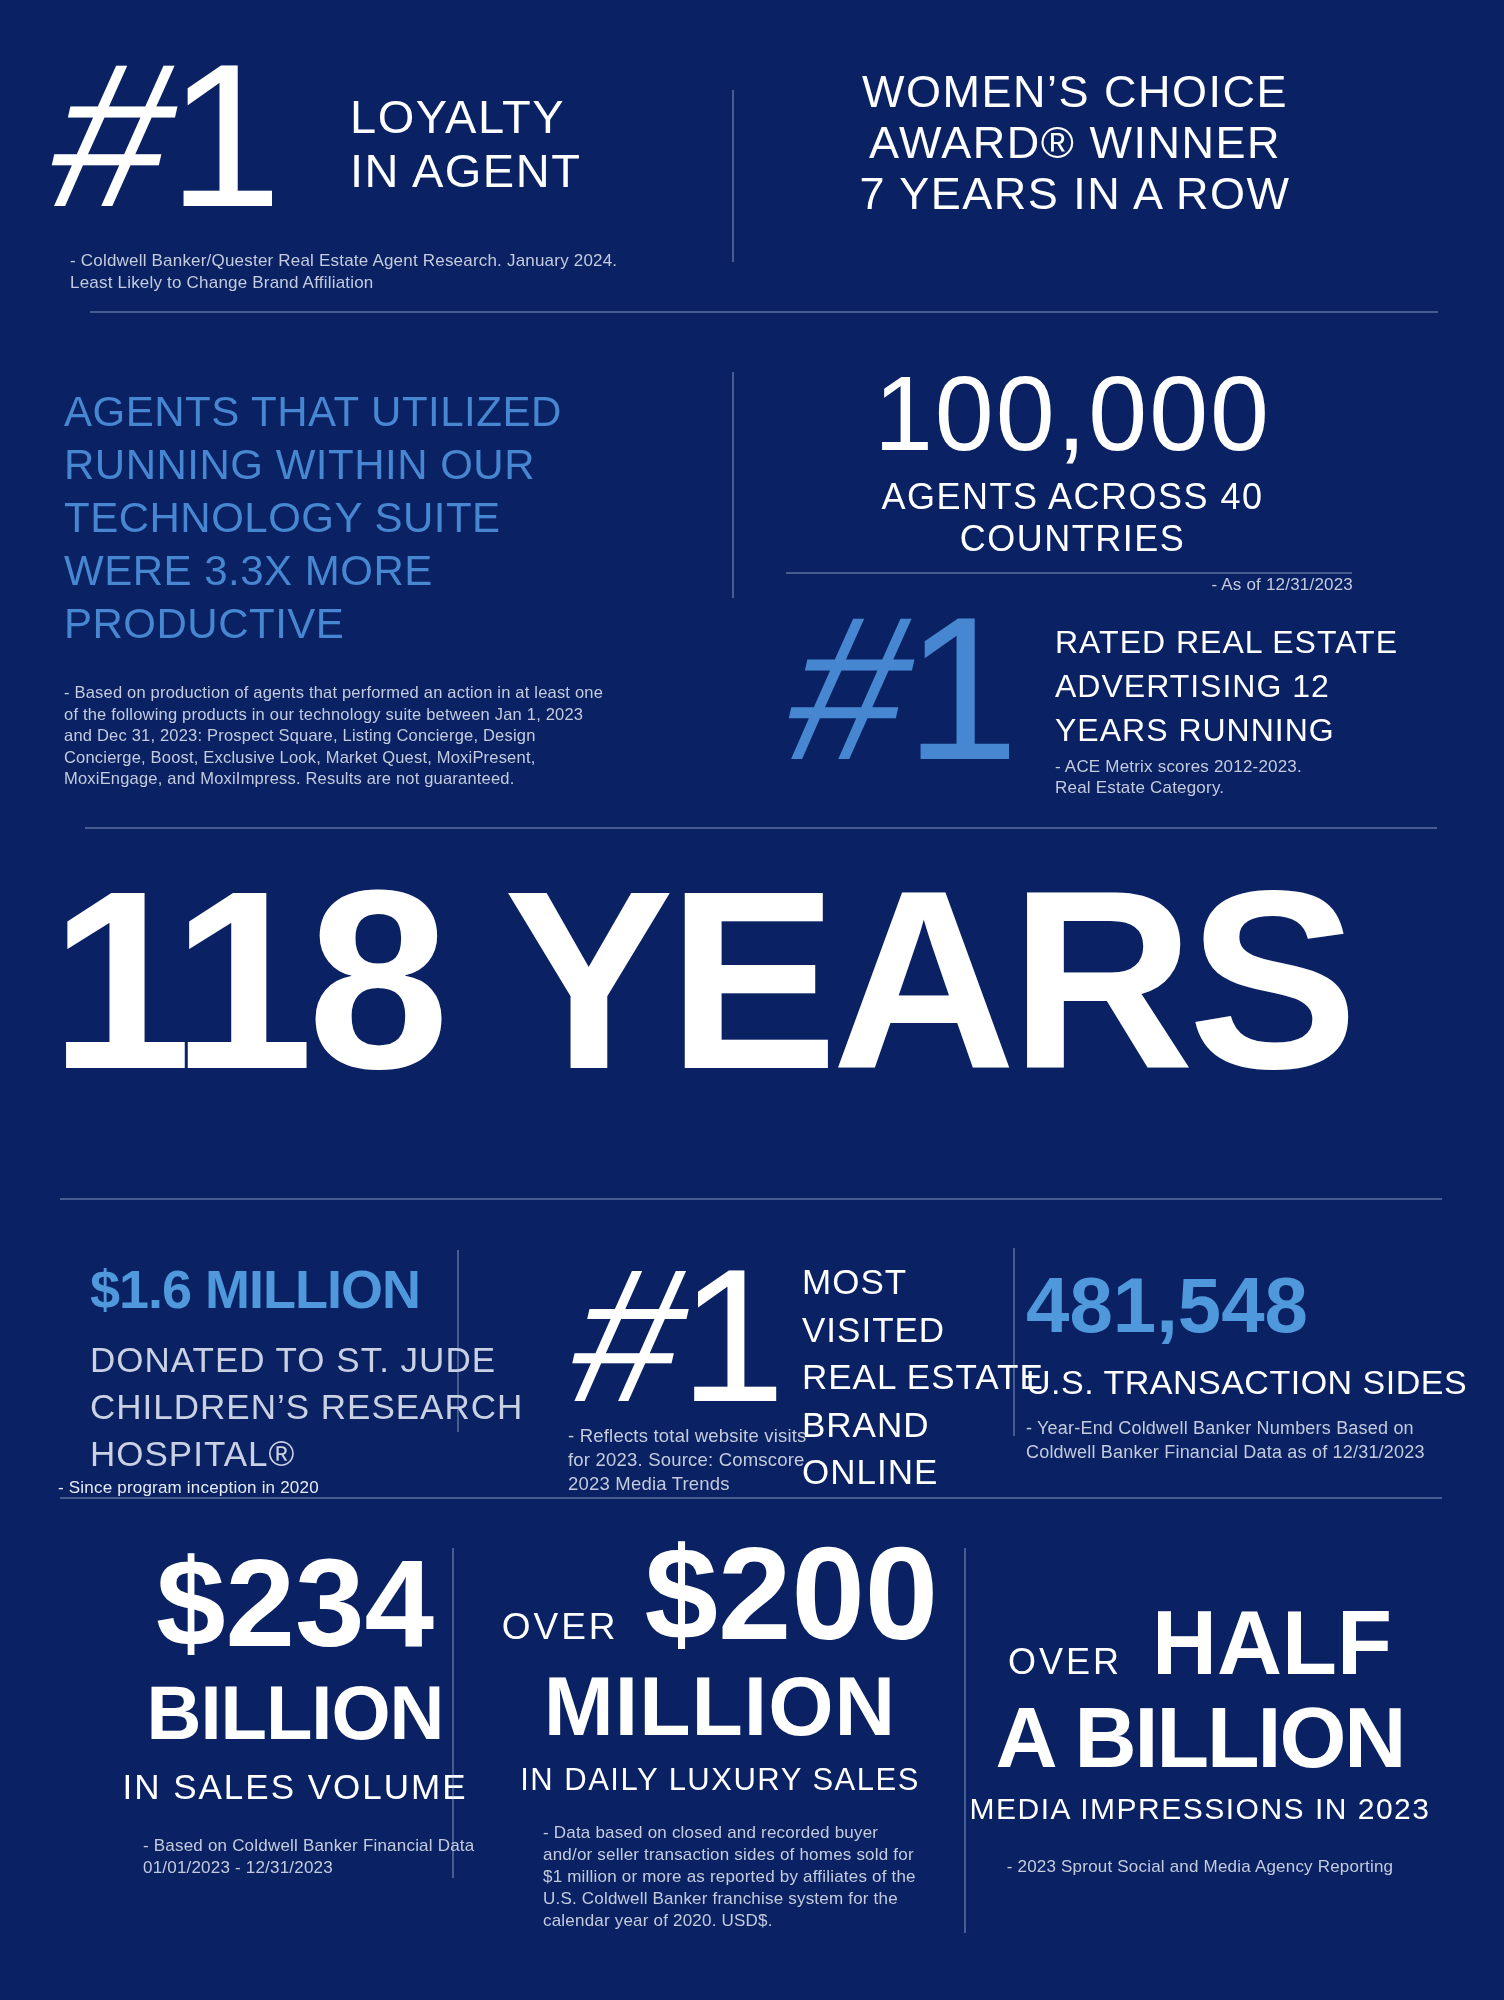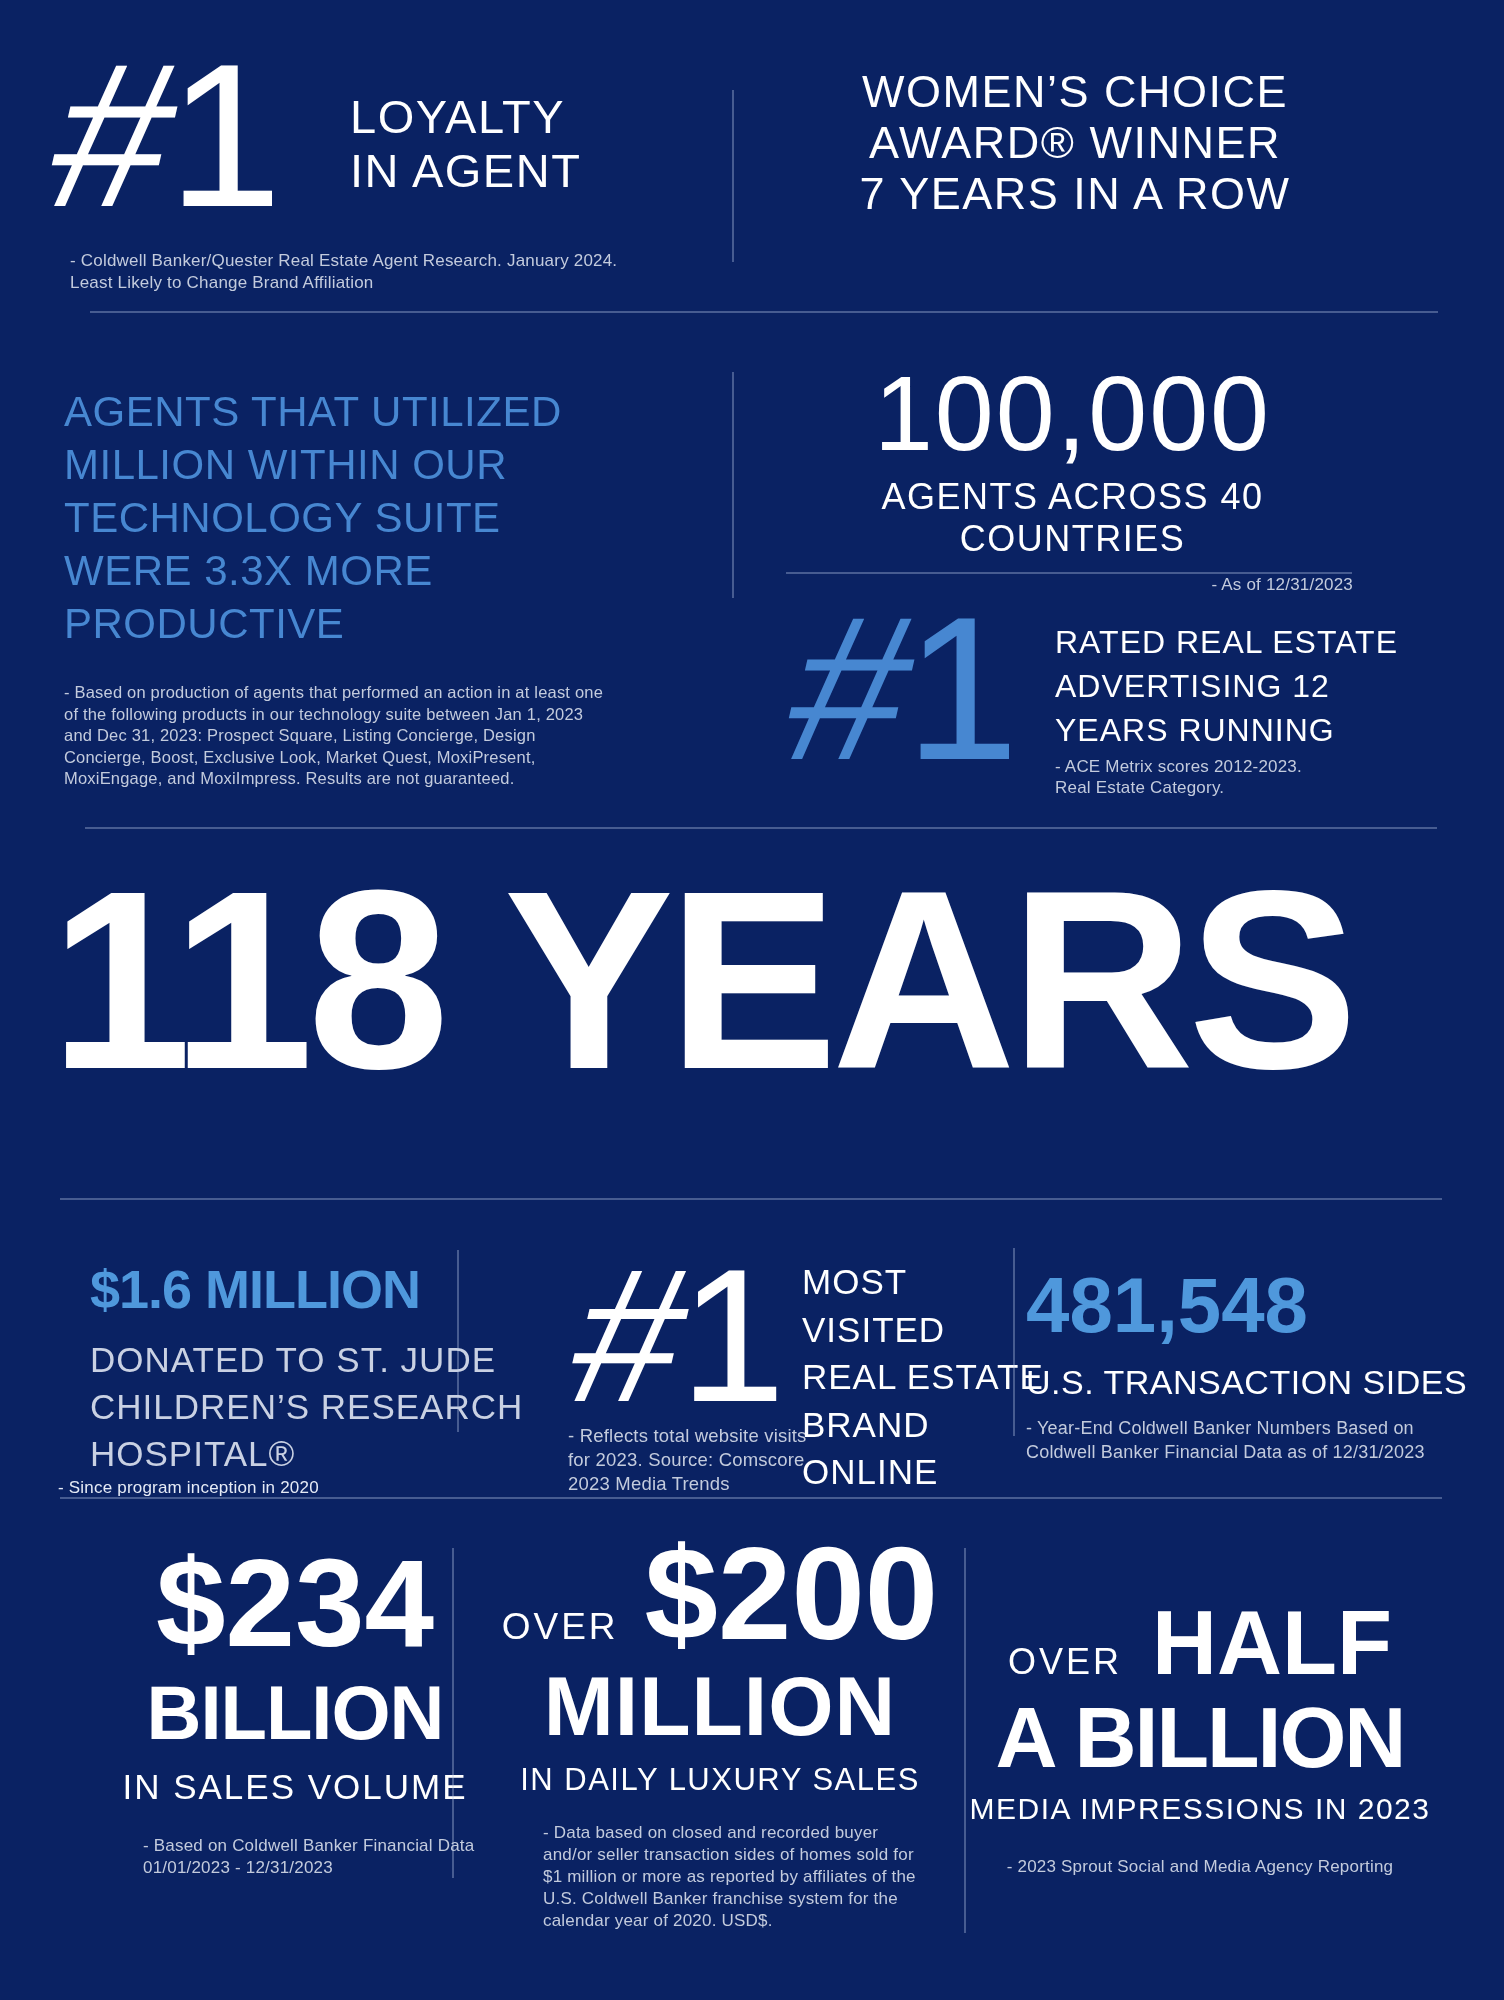--- a/index.html
+++ b/index.html
@@ -74,21 +74,21 @@
   <div class="abs caption-award center" style="left:770px;top:66px;width:610px;">
     <div>WOMEN’S CHOICE</div>
     <div>AWARD® WINNER</div>
     <div>7 YEARS IN A ROW</div>
   </div>
 
   <div class="hdiv" style="left:90px;top:311px;width:1348px;"></div>
 
   <div class="abs tech-headline" style="left:64px;top:385px;">
     <div>AGENTS THAT UTILIZED</div>
-    <div>MILLION WITHIN OUR</div>
+    <div>RUNNING WITHIN OUR</div>
     <div>TECHNOLOGY SUITE</div>
     <div>WERE 3.3X MORE</div>
     <div>PRODUCTIVE</div>
   </div>
 
   <div class="abs fn" style="left:64px;top:682px;width:548px;font-size:16.5px;line-height:21.5px;">- Based on production of agents that performed an action in at least one of the following products in our technology suite between Jan 1, 2023 and Dec 31, 2023: Prospect Square, Listing Concierge, Design Concierge, Boost, Exclusive Look, Market Quest, MoxiPresent, MoxiEngage, and MoxiImpress. Results are not guaranteed.</div>
 
   <div class="vdiv" style="left:732px;top:372px;height:226px;"></div>
 
   <div class="abs center" style="left:780px;top:360px;width:585px;">

